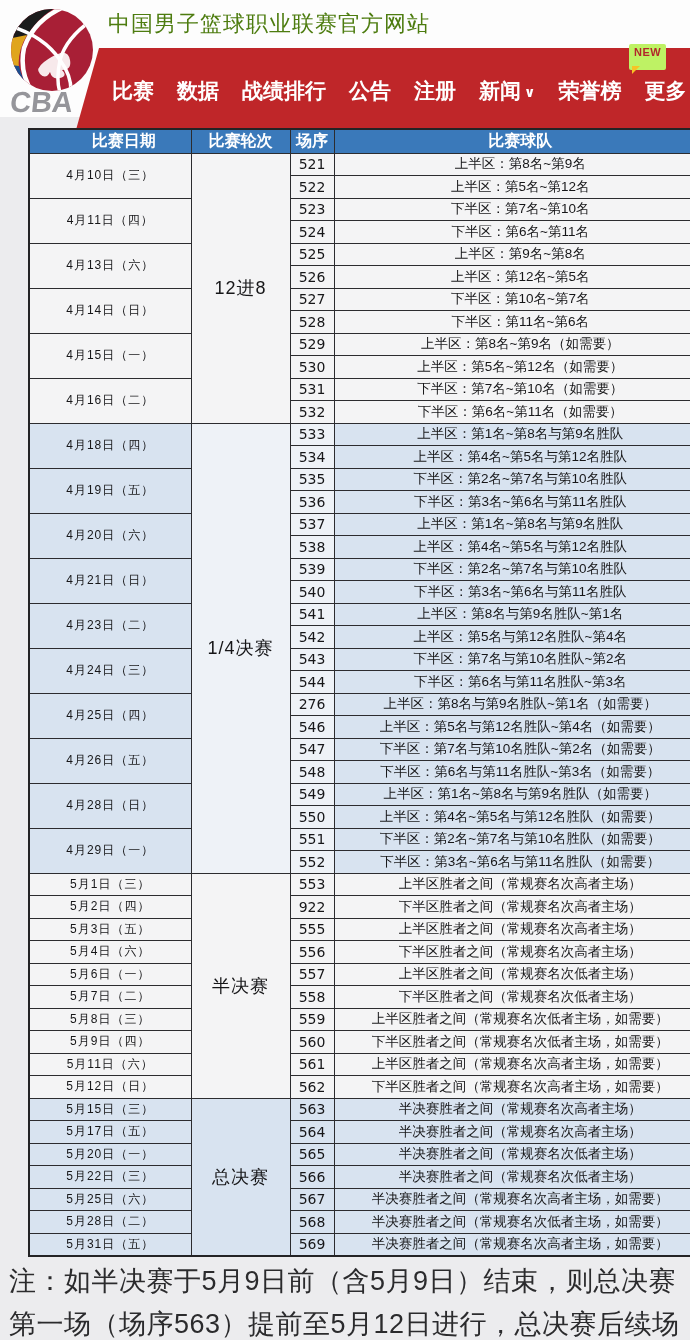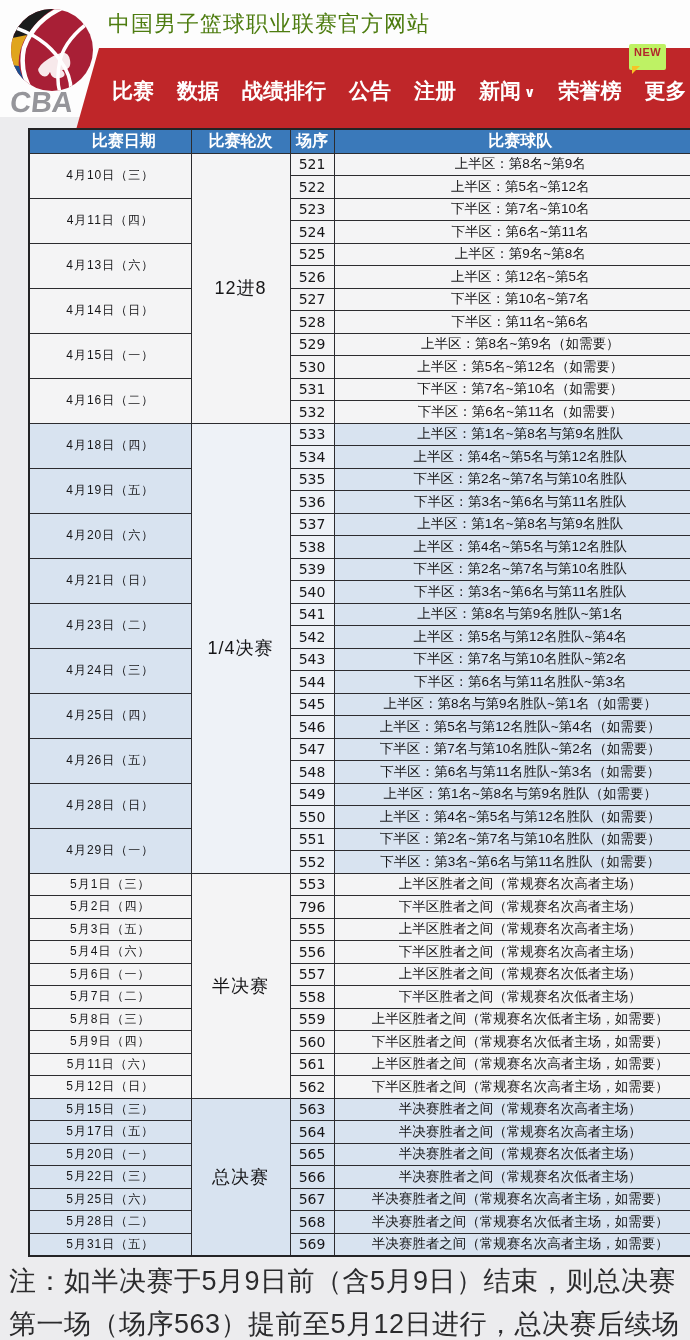--- a/index.html
+++ b/index.html
@@ -214,21 +214,21 @@
           <td class="c-date" rowspan="2">4月24日（三）</td>
           <td class="c-no">543</td>
           <td class="c-team">下半区：第7名与第10名胜队~第2名</td>
         </tr>
         <tr class="sec-quarter">
           <td class="c-no">544</td>
           <td class="c-team">下半区：第6名与第11名胜队~第3名</td>
         </tr>
         <tr class="sec-quarter">
           <td class="c-date" rowspan="2">4月25日（四）</td>
-          <td class="c-no">545</td>
+          <td class="c-no">276</td>
           <td class="c-team">上半区：第8名与第9名胜队~第1名（如需要）</td>
         </tr>
         <tr class="sec-quarter">
           <td class="c-no">546</td>
           <td class="c-team">上半区：第5名与第12名胜队~第4名（如需要）</td>
         </tr>
         <tr class="sec-quarter">
           <td class="c-date" rowspan="2">4月26日（五）</td>
           <td class="c-no">547</td>
           <td class="c-team">下半区：第7名与第10名胜队~第2名（如需要）</td>
@@ -256,21 +256,21 @@
           <td class="c-team">下半区：第3名~第6名与第11名胜队（如需要）</td>
         </tr>
         <tr class="sec-plain">
           <td class="c-date" rowspan="1">5月1日（三）</td>
           <td class="c-round" rowspan="10">半决赛</td>
           <td class="c-no">553</td>
           <td class="c-team">上半区胜者之间（常规赛名次高者主场）</td>
         </tr>
         <tr class="sec-plain">
           <td class="c-date" rowspan="1">5月2日（四）</td>
-          <td class="c-no">796</td>
+          <td class="c-no">922</td>
           <td class="c-team">下半区胜者之间（常规赛名次高者主场）</td>
         </tr>
         <tr class="sec-plain">
           <td class="c-date" rowspan="1">5月3日（五）</td>
           <td class="c-no">555</td>
           <td class="c-team">上半区胜者之间（常规赛名次高者主场）</td>
         </tr>
         <tr class="sec-plain">
           <td class="c-date" rowspan="1">5月4日（六）</td>
           <td class="c-no">556</td>

